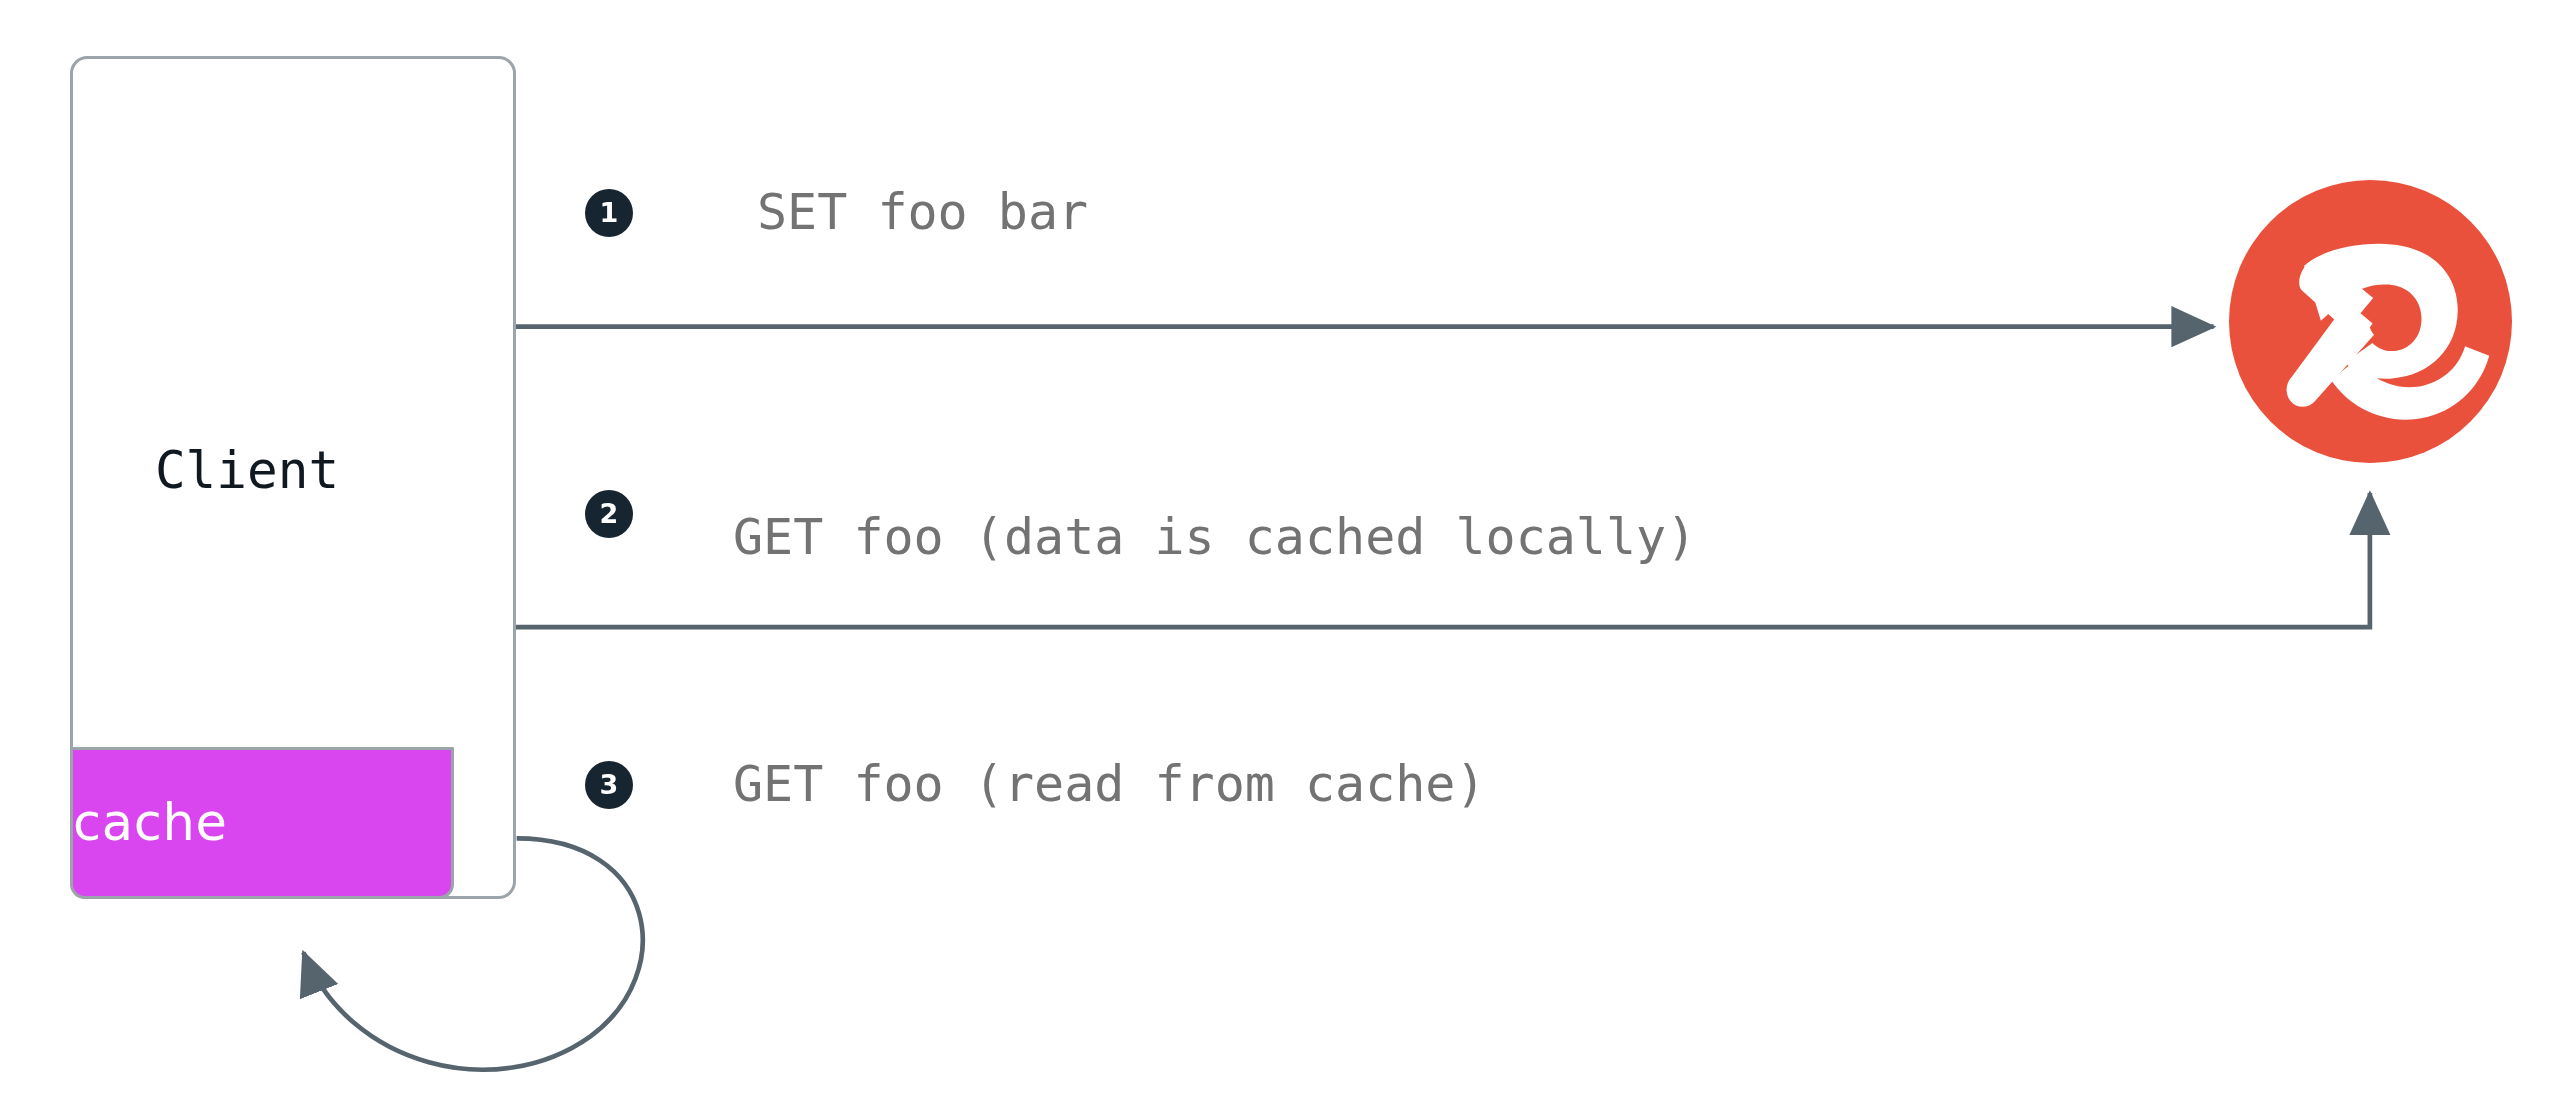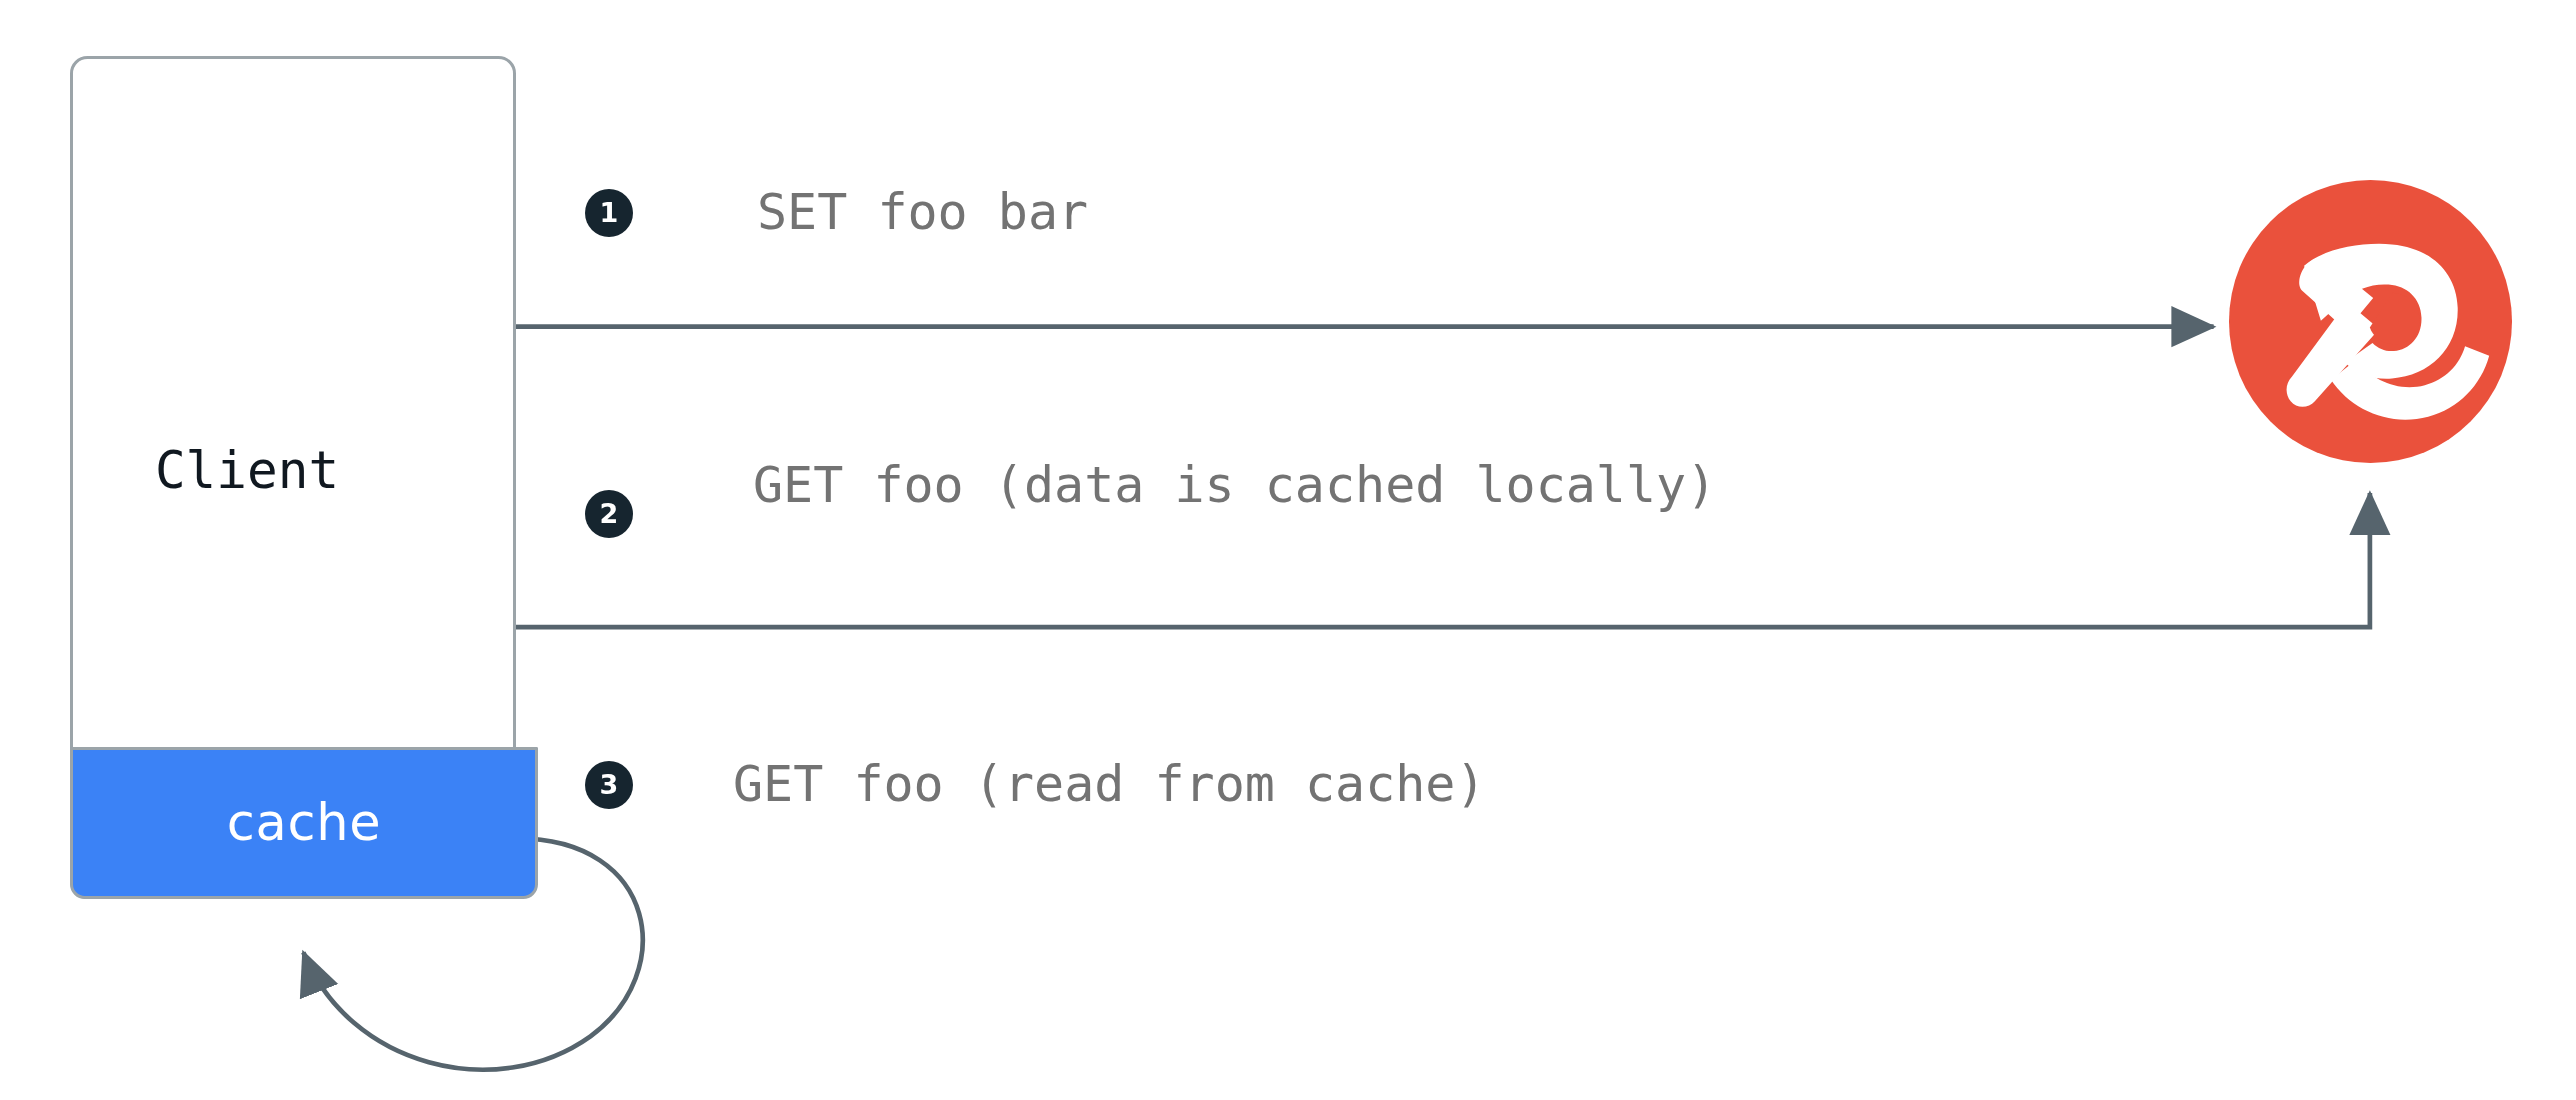--- a/index.html
+++ b/index.html
@@ -48,32 +48,32 @@
     font-family: "DejaVu Sans Mono", "Liberation Mono", monospace;
     font-size: 51px;
     line-height: 64px;
     color: #101820;
     letter-spacing: 0px;
   }
   .cache-box {
     position: absolute;
     left: 70px;
     top: 747px;
-    width: 468px;
+    width: 384px;
     height: 152px;
     box-sizing: border-box;
-    background: #3b82f6;
+    background: #d946ef;
     border: 3.4px solid #9ba4a9;
     border-top-left-radius: 1.3px;
     border-top-right-radius: 1.3px;
     border-bottom-left-radius: 14.8px;
     border-bottom-right-radius: 14.8px;
     display: flex;
     align-items: center;
-    justify-content: center;
+    justify-content: flex-start;
   }
   .cache-label {
     font-family: "DejaVu Sans", "Liberation Sans", sans-serif;
     font-size: 51px;
     line-height: 54px;
     color: #ffffff;
     letter-spacing: 0.7px;
   }
   
   .badge {
@@ -95,21 +95,21 @@
   
   .step-text {
     position: absolute;
     font-family: "DejaVu Sans Mono", "Liberation Mono", monospace;
     font-size: 50px;
     line-height: 60px;
     color: #737373;
     white-space: pre;
   }
   .step-text-1 { left: 757px; top: 182px; }
-  .step-text-2 { left: 733px; top: 455px; margin-left: 20px; }
+  .step-text-2 { left: 733px; top: 507px; }
   .step-text-3 { left: 733px; top: 754px; }
   
   .redis-logo {
     position: absolute;
     left: 2229px;
     top: 180px;
     width: 283px;
     height: 283px;
   }
 </style>

